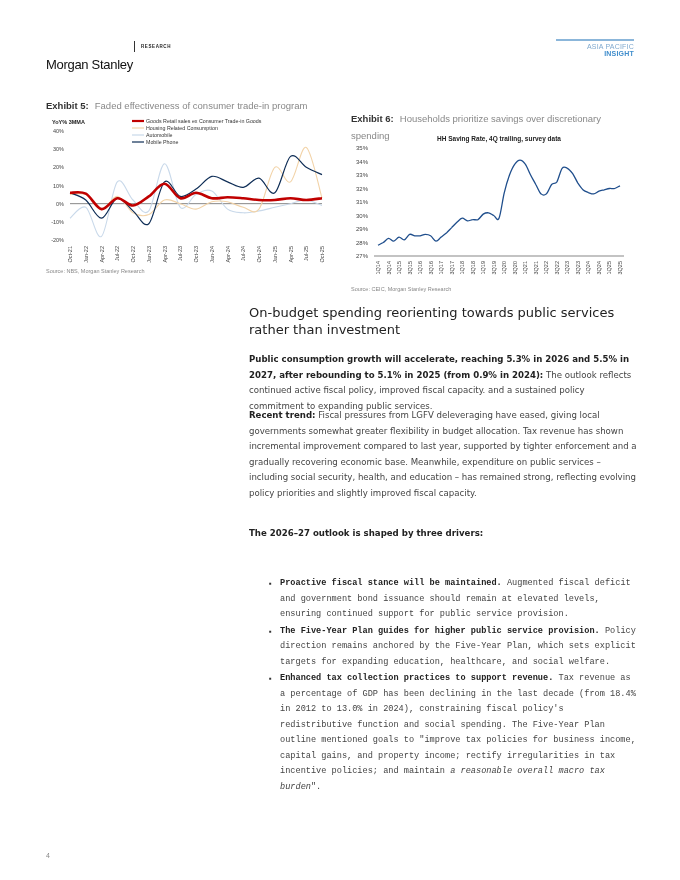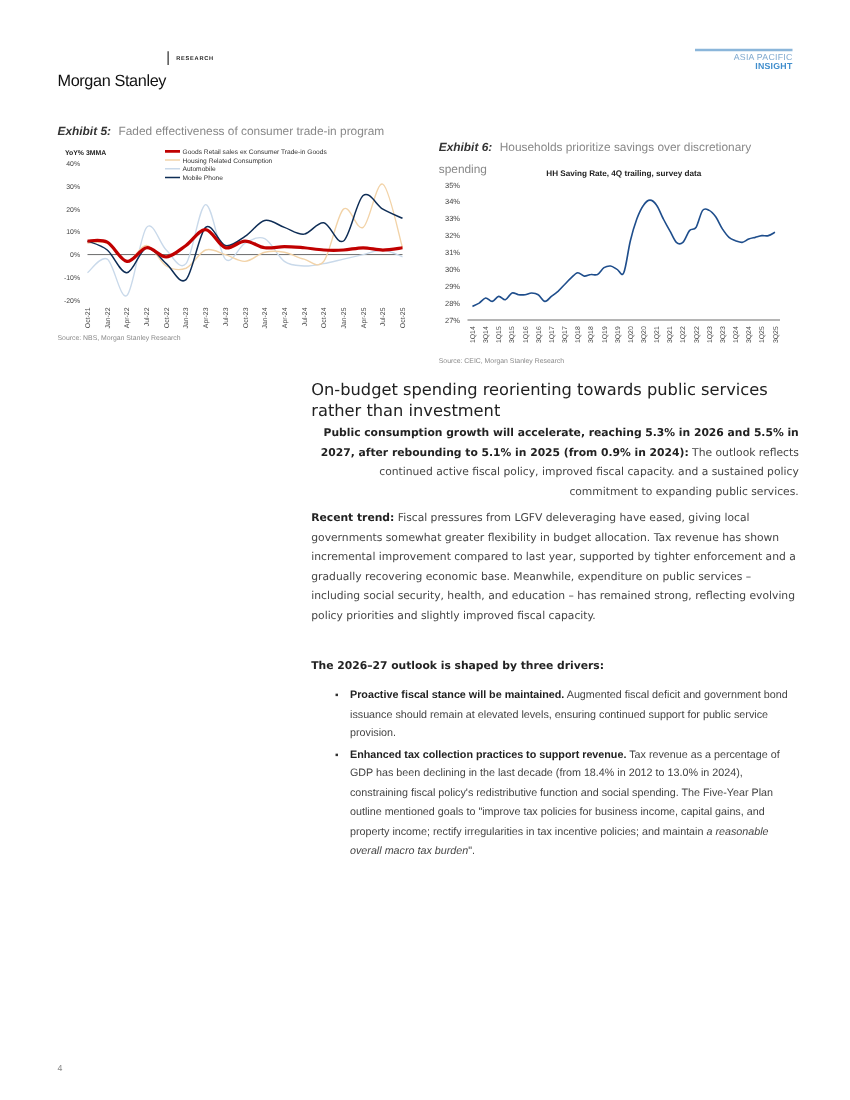--- a/index.html
+++ b/index.html
@@ -6,40 +6,40 @@
   html, body { width: 680px; height: 880px; background: #ffffff; overflow: hidden; }
   body { position: relative; font-family: "Liberation Sans", sans-serif; color: #333; }
 
   .hdr-logo { position: absolute; left: 46px; top: 40px; font-family: "Liberation Sans", sans-serif; font-size: 13px; color: #111; letter-spacing: -0.3px; margin-top: 17px; }
   .hdr-sep { position: absolute; left: 134px; top: 41px; width: 1px; height: 11px; background: #333; }
   .hdr-research { position: absolute; left: 141px; top: 44px; font-size: 4.5px; font-weight: bold; letter-spacing: 0.6px; color: #222; }
   .hdr-right { position: absolute; right: 46px; top: 39px; width: 78px; border-top: 2px solid #8bb6da; padding-top: 2px; text-align: right; font-size: 7px; color: #7fa9cf; letter-spacing: 0.2px; }
   .hdr-right b { color: #3f8dcc; }
 
   .ex-title { position: absolute; font-size: 9.5px; line-height: 17px; color: #888; }
-  .ex-title .lbl { font-weight: bold; color: #333; margin-right: 6px; font-style: italic; }
+  .ex-title .lbl { font-weight: bold; color: #333; margin-right: 6px; }
   #ex5-title { left: 46px; top: 97px; width: 290px; }
   #ex6-title { left: 351px; top: 110px; width: 280px; }
 
   .chart { position: absolute; }
   #chart5 { left: 44px; top: 115px; width: 290px; height: 155px; }
   #chart6 { left: 348px; top: 130px; width: 290px; height: 155px; }
   svg text { font-family: "Liberation Sans", sans-serif; }
 
   .source { position: absolute; font-size: 5.5px; color: #888; }
   #src5 { left: 46px; top: 268px; }
   #src6 { left: 351px; top: 286px; }
 
   .h2 { position: absolute; left: 249px; top: 304px; width: 390px; font-family: "DejaVu Sans", sans-serif; font-size: 13px; line-height: 17px; color: #222; }
   .body { position: absolute; left: 249px; width: 390px; font-family: "DejaVu Sans", sans-serif; font-size: 8.6px; line-height: 15.5px; color: #444; }
   .body b { color: #222; }
-  #p1 { top: 340px; text-align: right; }
+  #p1 { top: 352px; }
   #p2 { top: 408px; }
   #p3 { top: 526px; font-weight: bold; }
-  ul.drivers { position: absolute; left: 268px; top: 548px; width: 372px; list-style: none; font-family: Liberation Sans, sans-serif; font-size: 8.6px; line-height: 15.5px; color: #444; }
+  ul.drivers { position: absolute; left: 268px; top: 576px; width: 372px; list-style: none; font-family: Liberation Mono, monospace; font-size: 8.6px; line-height: 15.5px; color: #444; }
   ul.drivers li { position: relative; padding-left: 12px; margin-bottom: 1px; }
   ul.drivers li::before { content: "\25AA"; position: absolute; left: 0; top: 0; font-size: 8px; color: #333; }
   ul.drivers b { color: #222; }
   .page-num { position: absolute; left: 46px; top: 852px; font-size: 7px; color: #888; }
 </style>
 </head>
 <body>
 
 <div class="hdr-logo">Morgan Stanley</div>
 <div class="hdr-sep"></div>
@@ -133,16 +133,17 @@
     </svg>
 </div>
 <div class="source" id="src6">Source: CEIC, Morgan Stanley Research</div>
 
 <div class="h2">On-budget spending reorienting towards public services rather than investment</div>
 <p class="body" id="p1"><b>Public consumption growth will accelerate, reaching 5.3% in 2026 and 5.5% in 2027, after rebounding to 5.1% in 2025 (from 0.9% in 2024):</b><span> The outlook reflects continued active fiscal policy, improved fiscal capacity. and a sustained policy commitment to expanding public services.</span></p>
 <p class="body" id="p2"><b>Recent trend:</b><span> Fiscal pressures from LGFV deleveraging have eased, giving local governments somewhat greater flexibility in budget allocation. Tax revenue has shown incremental improvement compared to last year, supported by tighter enforcement and a gradually recovering economic base. Meanwhile, expenditure on public services – including social security, health, and education – has remained strong, reflecting evolving policy priorities and slightly improved fiscal capacity.</span></p>
 <p class="body" id="p3"><b>The 2026–27 outlook is shaped by three drivers:</b></p>
 <ul class="drivers">
   <li><b>Proactive fiscal stance will be maintained.</b><span> Augmented fiscal deficit and government bond issuance should remain at elevated levels, ensuring continued support for public service provision.</span></li>
+  <li><b>The Five-Year Plan guides for higher public service provision.</b><span> Policy direction remains anchored by the Five-Year Plan, which sets explicit targets for expanding education, healthcare, and social welfare.</span></li>
   <li><b>Enhanced tax collection practices to support revenue.</b><span> Tax revenue as a percentage of GDP has been declining in the last decade (from 18.4% in 2012 to 13.0% in 2024), constraining fiscal policy's redistributive function and social spending. The Five-Year Plan outline mentioned goals to "improve tax policies for business income, capital gains, and property income; rectify irregularities in tax incentive policies; and maintain </span><i>a reasonable overall macro tax burden</i><span>".</span></li>
 </ul>
 
 <div class="page-num">4</div>
 
 </body></html>

